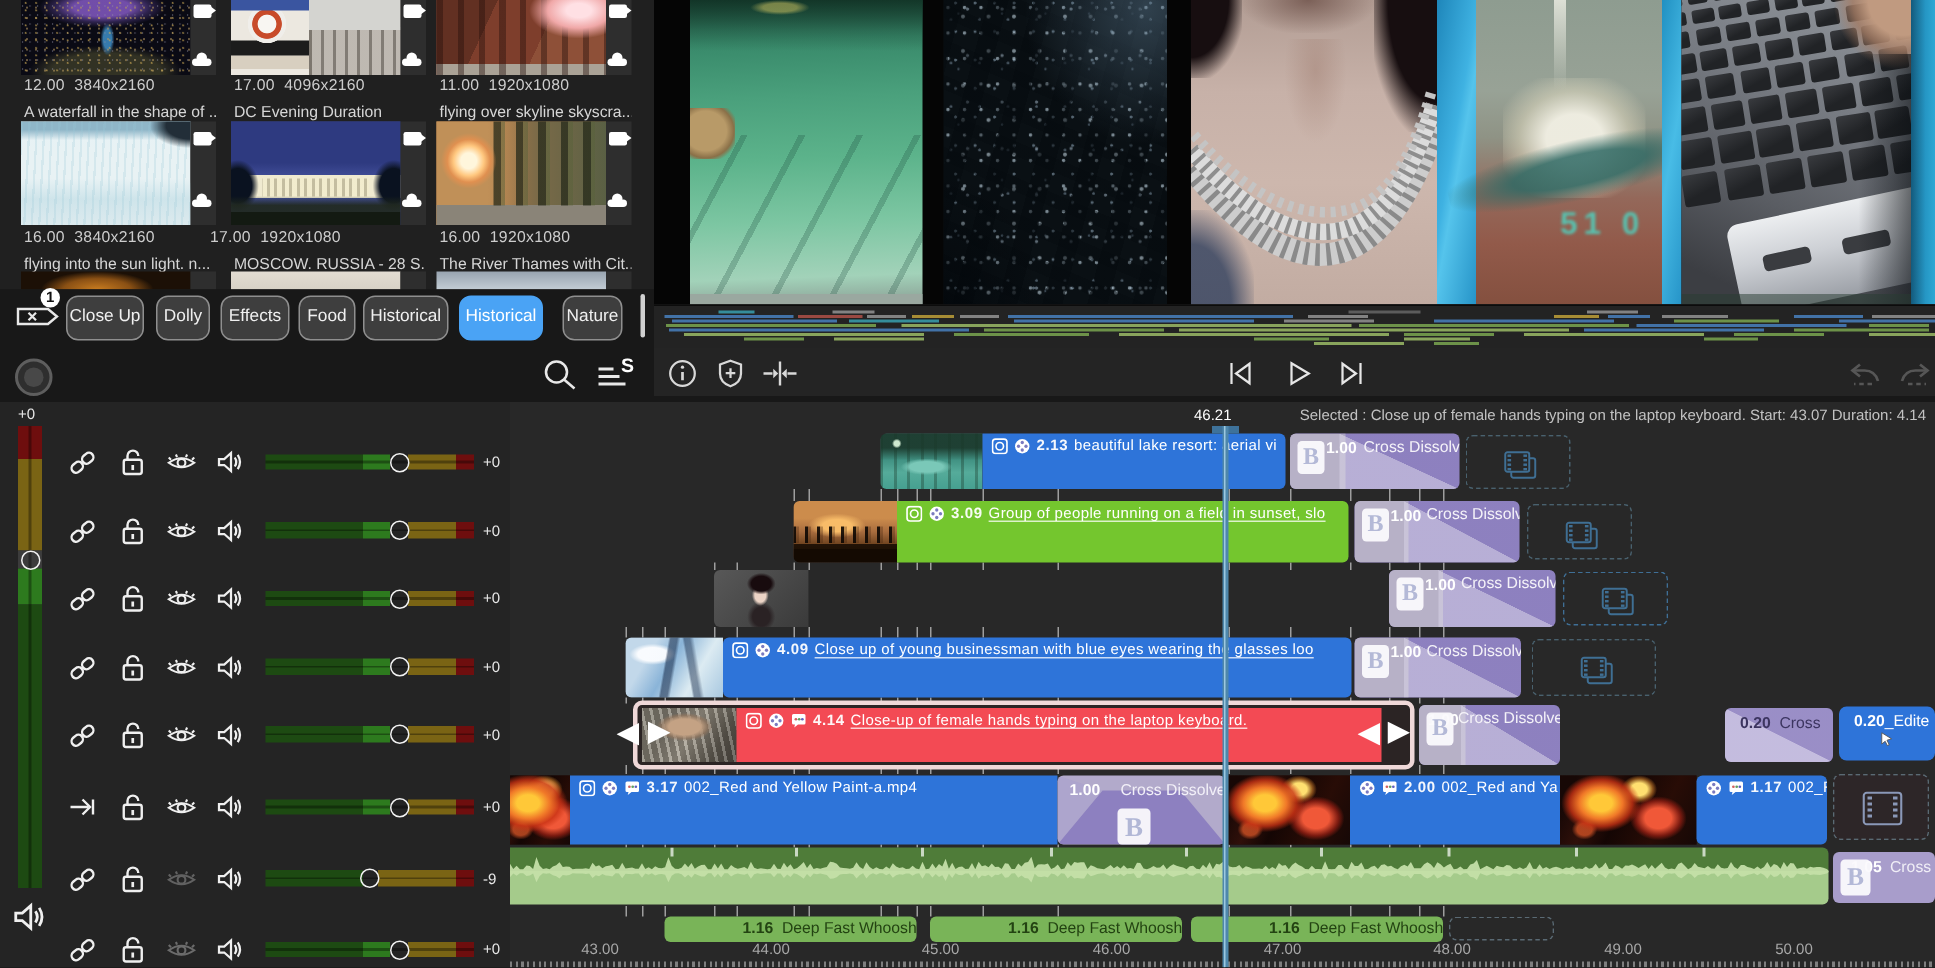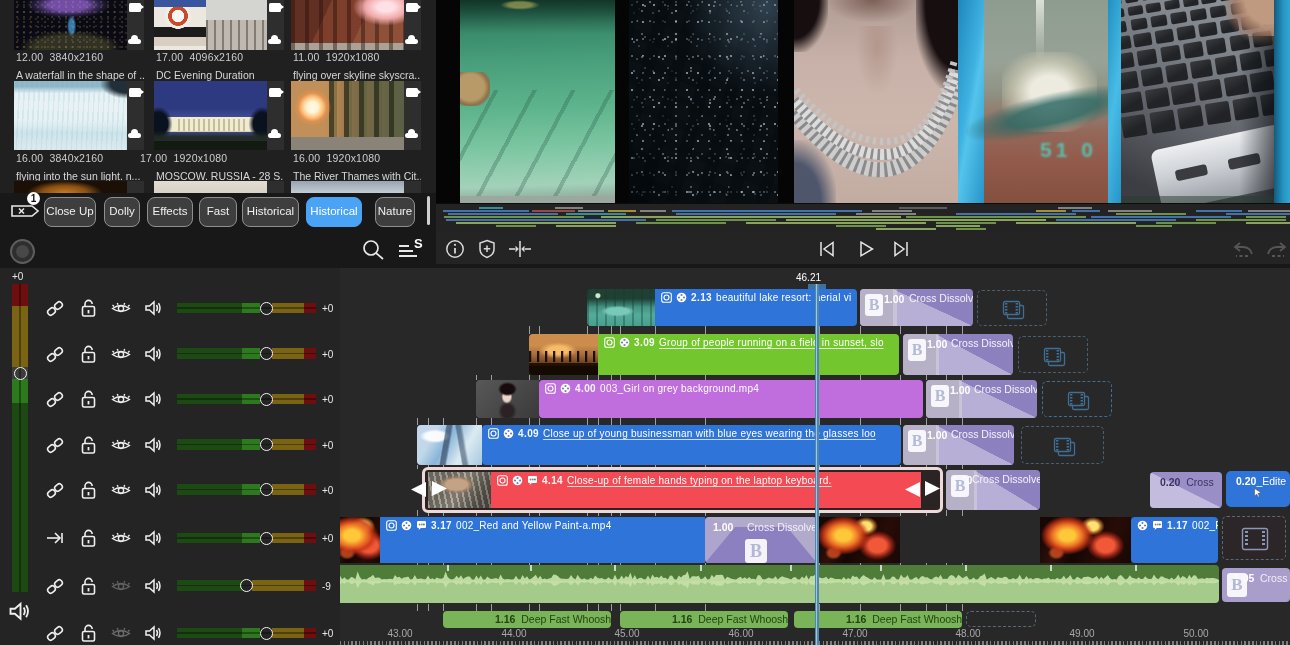--- a/index.html
+++ b/index.html
@@ -113,21 +113,21 @@
     </div>
     <div id="fbar" class="ab">
       <svg class="ab" style="left:10px;top:9px" width="30" height="18" viewBox="0 0 30 18">
         <path d="M2 4 L22 4 L28 9 L22 14 L2 14 Z" fill="none" stroke="#e8e8e8" stroke-width="1.6"></path>
         <path d="M9 6.5 L14 11.5 M14 6.5 L9 11.5" stroke="#e8e8e8" stroke-width="1.5"></path>
       </svg>
       <div class="ab" style="left:27px;top:-1px;width:13px;height:13px;border-radius:50%;background:#fff;color:#111;font-size:10px;font-weight:bold;text-align:center;line-height:13px">1</div>
       <div class="chip" style="left:44px;width:52px">Close Up</div>
       <div class="chip" style="left:104px;width:36px">Dolly</div>
       <div class="chip" style="left:147px;width:46px">Effects</div>
-      <div class="chip" style="left:199px;width:38px">Fast</div>
+      <div class="chip" style="left:199px;width:38px">Food</div>
       <div class="chip" style="left:242px;width:57px">Historical</div>
       <div class="chip on" style="left:306px;width:56px">Historical</div>
       <div class="chip" style="left:375px;width:40px">Nature</div>
       <div class="ab" style="left:427px;top:3px;width:2.5px;height:29px;background:#d0d0d0;border-radius:2px"></div>
     </div>
     <div id="lt" class="ab">
       <div class="ab" style="left:10px;top:7px;width:25px;height:25px;border-radius:50%;background:#2e2e2e;border:2px solid #5e5e5e"></div>
       <div class="ab" style="left:16px;top:13px;width:13px;height:13px;border-radius:50%;background:#484848"></div>
       <svg class="ab" style="left:362px;top:7px" width="24" height="22" viewBox="0 0 24 22">
         <circle cx="9" cy="9" r="7" fill="none" stroke="#e8e8e8" stroke-width="1.7"></circle>
@@ -628,20 +628,21 @@
         <div class="ab" style="left:177px;top:359.8px;width:65px;height:10.5px;background:#1d4a12"></div>
         <div class="ab" style="left:242px;top:359.8px;width:18px;height:10.5px;background:#2d7a1e"></div>
         <div class="ab" style="left:272px;top:359.8px;width:32px;height:10.5px;background:#7a6414"></div>
         <div class="ab" style="left:304px;top:359.8px;width:12px;height:10.5px;background:#6e0e0e"></div>
         <div class="ab" style="left:177px;top:364.3px;width:139px;height:1.6px;background:rgba(0,0,0,0.35)"></div>
         <div class="ab" style="left:259.5px;top:358.5px;width:13px;height:13px;border:1.6px solid #f2f2f2;border-radius:50%"></div>
         <div class="ctl-lab" style="left:322px;top:360.0px">+0</div>
       </div>
       <div id="tlr">
         <div class="ab" style="left:456px;top:4px;width:60px;font-size:10px;color:#fff">46.21</div>
+        <div class="ab" style="right:6px;top:4px;font-size:10px;color:#c2c2c2;white-space:nowrap">Selected&nbsp;:&nbsp;Close up of female hands typing on the laptop keyboard. Start: 43.07 Duration: 4.14</div>
         <div class="ab" style="left:77px;top:150px;width:1.4px;height:7px;background:rgba(255,255,255,0.55)"></div>
         <div class="ab" style="left:77px;top:197px;width:1.4px;height:4px;background:rgba(255,255,255,0.55)"></div>
         <div class="ab" style="left:77px;top:242px;width:1.4px;height:6px;background:rgba(255,255,255,0.55)"></div>
         <div class="ab" style="left:77px;top:295px;width:1.4px;height:2px;background:rgba(255,255,255,0.55)"></div>
         <div class="ab" style="left:77px;top:336px;width:1.4px;height:7px;background:rgba(255,255,255,0.55)"></div>
         <div class="ab" style="left:88px;top:150px;width:1.4px;height:7px;background:rgba(255,255,255,0.55)"></div>
         <div class="ab" style="left:88px;top:197px;width:1.4px;height:4px;background:rgba(255,255,255,0.55)"></div>
         <div class="ab" style="left:88px;top:242px;width:1.4px;height:6px;background:rgba(255,255,255,0.55)"></div>
         <div class="ab" style="left:88px;top:295px;width:1.4px;height:2px;background:rgba(255,255,255,0.55)"></div>
         <div class="ab" style="left:88px;top:336px;width:1.4px;height:7px;background:rgba(255,255,255,0.55)"></div>
@@ -846,37 +847,20 @@
               <rect x="3" y="9" width="2.4" height="1.6"></rect>
               <rect x="3" y="12" width="2.4" height="1.6"></rect>
               <rect x="13.6" y="3" width="2.4" height="1.6"></rect>
               <rect x="13.6" y="6" width="2.4" height="1.6"></rect>
               <rect x="13.6" y="9" width="2.4" height="1.6"></rect>
               <rect x="13.6" y="12" width="2.4" height="1.6"></rect>
             </g>
           </svg>
         </div>
         <div class="ab" style="left:136px;top:112px;width:63px;height:38px;background:#4a4a4a;border-radius:4px 0 0 4px;overflow:hidden;background-image:radial-gradient(ellipse 12px 9px at 50% 24%,#180b0e 0 55%,transparent 80%),radial-gradient(ellipse 7px 9px at 49% 44%,#ecd4c6 0 52%,transparent 80%),radial-gradient(ellipse 12px 13px at 50% 82%,#2a2224 0 48%,transparent 78%),linear-gradient(135deg,#585858 0,#3a3a3a 100%)"></div>
-        <div class="clip" style="left:199px;top:112px;width:384px;height:38px;background:#c06ede;">
-          <div class="clab" style="color:#fff">
-            <svg width="11" height="11" viewBox="0 0 11 11">
-              <rect x="0.7" y="0.7" width="9.6" height="9.6" rx="2" fill="none" stroke="#fff" stroke-width="1.1"></rect>
-              <circle cx="5.5" cy="5.5" r="2.5" fill="none" stroke="#fff" stroke-width="1.1"></circle>
-            </svg>
-            <svg width="11" height="11" viewBox="0 0 11 11">
-              <circle cx="5.5" cy="5.5" r="4.8" fill="#fff"></circle>
-              <circle cx="5.5" cy="3" r="1.1" fill="#7a7ac0"></circle>
-              <circle cx="3" cy="5.5" r="1.1" fill="#7a7ac0"></circle>
-              <circle cx="8" cy="5.5" r="1.1" fill="#7a7ac0"></circle>
-              <circle cx="5.5" cy="8" r="1.1" fill="#7a7ac0"></circle>
-            </svg>
-            <span class="dur">4.00</span>
-            <span style="">003_Girl on grey background.mp4</span>
-          </div>
-        </div>
         <div class="trans" style="left:586px;top:112px;width:111px;height:38px;background:#9184c2">
           <div class="ab" style="left:0;top:0;width:36px;height:38px;background:#b7b1c7"></div>
           <div class="ab" style="left:33px;top:0;width:78px;height:38px;background:linear-gradient(to top right,rgba(215,210,230,0.55) 49.6%,rgba(120,108,175,0.15) 50%)"></div>
           <div class="ab" style="left:48px;top:3px;color:#f4f2f8;font-size:10.5px;white-space:nowrap">Cross Dissolve</div>
           <div class="ab" style="left:24px;top:4px;color:#fff;font-size:10.5px;font-weight:bold">1.00</div>
         </div>
         <div class="blogo" style="left:591px;top:117px;width:18px;height:22px;font-size:16px;line-height:22px">B</div>
         <div class="dash" style="left:702px;top:113px;width:70px;height:36px;border-color:#3f6f96">
           <svg class="ab" style="left:24.0px;top:9.0px" width="23" height="20" viewBox="0 0 23 20">
             <g fill="none" stroke="#3f6f94" stroke-width="1.3">
@@ -1018,20 +1002,39 @@
         <div class="trans" style="left:365px;top:249px;width:112px;height:46px;background:#b2aacb">
           <svg class="ab" style="left:0;top:0" width="112" height="46" viewBox="0 0 112 46">
             <polygon points="0,46 30,10 82,10 112,46" fill="#8d80c0"></polygon>
             <polygon points="0,0 30,10 0,46" fill="#a89fd0" opacity="0.5"></polygon>
           </svg>
           <div class="ab" style="left:8px;top:4px;color:#fff;font-size:10.5px"><b>1.00</b></div>
           <div class="ab" style="left:42px;top:4px;color:#f2f0f8;font-size:10.5px">Cross Dissolve</div>
         </div>
         <div class="blogo" style="left:405px;top:271px;width:22px;height:24px;font-size:18px;line-height:24px">B</div>
         <div class="ab" style="left:479px;top:249px;width:81px;height:46px;background:#1c0a06;border-radius:0;overflow:hidden;background-image:radial-gradient(ellipse 30px 22px at 30% 40%,#ffc838 0 25%,#f07828 48%,rgba(200,50,20,0.8) 70%,transparent 88%),radial-gradient(ellipse 22px 17px at 72% 62%,#f05838 0 40%,rgba(170,35,22,0.65) 68%,transparent 86%),radial-gradient(ellipse 14px 11px at 58% 20%,#ffe070 0 38%,rgba(240,150,50,0.5) 65%,transparent 85%),radial-gradient(ellipse 10px 8px at 18% 78%,rgba(230,90,40,0.7) 0 50%,transparent 85%),linear-gradient(115deg,#170806 0 10%,#30100a 28%,#140604 45%,#280c06 72%,#160806 100%)"></div>
+        <div class="clip" style="left:560px;top:249px;width:140px;height:46px;background:#2e74d9;border-radius:0">
+          <div class="clab" style="color:#fff">
+            <svg width="11" height="11" viewBox="0 0 11 11">
+              <circle cx="5.5" cy="5.5" r="4.8" fill="#fff"></circle>
+              <circle cx="5.5" cy="3" r="1.1" fill="#7a7ac0"></circle>
+              <circle cx="3" cy="5.5" r="1.1" fill="#7a7ac0"></circle>
+              <circle cx="8" cy="5.5" r="1.1" fill="#7a7ac0"></circle>
+              <circle cx="5.5" cy="8" r="1.1" fill="#7a7ac0"></circle>
+            </svg>
+            <svg width="11" height="11" viewBox="0 0 11 11">
+              <path d="M1 2 Q1 1 2 1 L9 1 Q10 1 10 2 L10 7 Q10 8 9 8 L5 8 L2.5 10 L3 8 L2 8 Q1 8 1 7 Z" fill="#fff"></path>
+              <circle cx="3.6" cy="4.5" r="0.9" fill="#d06060"></circle>
+              <circle cx="5.8" cy="4.5" r="0.9" fill="#60a060"></circle>
+              <circle cx="7.9" cy="4.5" r="0.9" fill="#6060c0"></circle>
+            </svg>
+            <span class="dur">2.00</span>
+            <span style="">002_Red and Ya</span>
+          </div>
+        </div>
         <div class="ab" style="left:700px;top:249px;width:91px;height:46px;background:#1c0a06;border-radius:0;overflow:hidden;background-image:radial-gradient(ellipse 30px 22px at 30% 40%,#ffc838 0 25%,#f07828 48%,rgba(200,50,20,0.8) 70%,transparent 88%),radial-gradient(ellipse 22px 17px at 72% 62%,#f05838 0 40%,rgba(170,35,22,0.65) 68%,transparent 86%),radial-gradient(ellipse 14px 11px at 58% 20%,#ffe070 0 38%,rgba(240,150,50,0.5) 65%,transparent 85%),radial-gradient(ellipse 10px 8px at 18% 78%,rgba(230,90,40,0.7) 0 50%,transparent 85%),linear-gradient(115deg,#170806 0 10%,#30100a 28%,#140604 45%,#280c06 72%,#160806 100%)"></div>
         <div class="clip" style="left:791px;top:249px;width:87px;height:46px;background:#2e74d9;border-radius:4px">
           <div class="clab" style="color:#fff">
             <svg width="11" height="11" viewBox="0 0 11 11">
               <circle cx="5.5" cy="5.5" r="4.8" fill="#fff"></circle>
               <circle cx="5.5" cy="3" r="1.1" fill="#7a7ac0"></circle>
               <circle cx="3" cy="5.5" r="1.1" fill="#7a7ac0"></circle>
               <circle cx="8" cy="5.5" r="1.1" fill="#7a7ac0"></circle>
               <circle cx="5.5" cy="8" r="1.1" fill="#7a7ac0"></circle>
             </svg>

